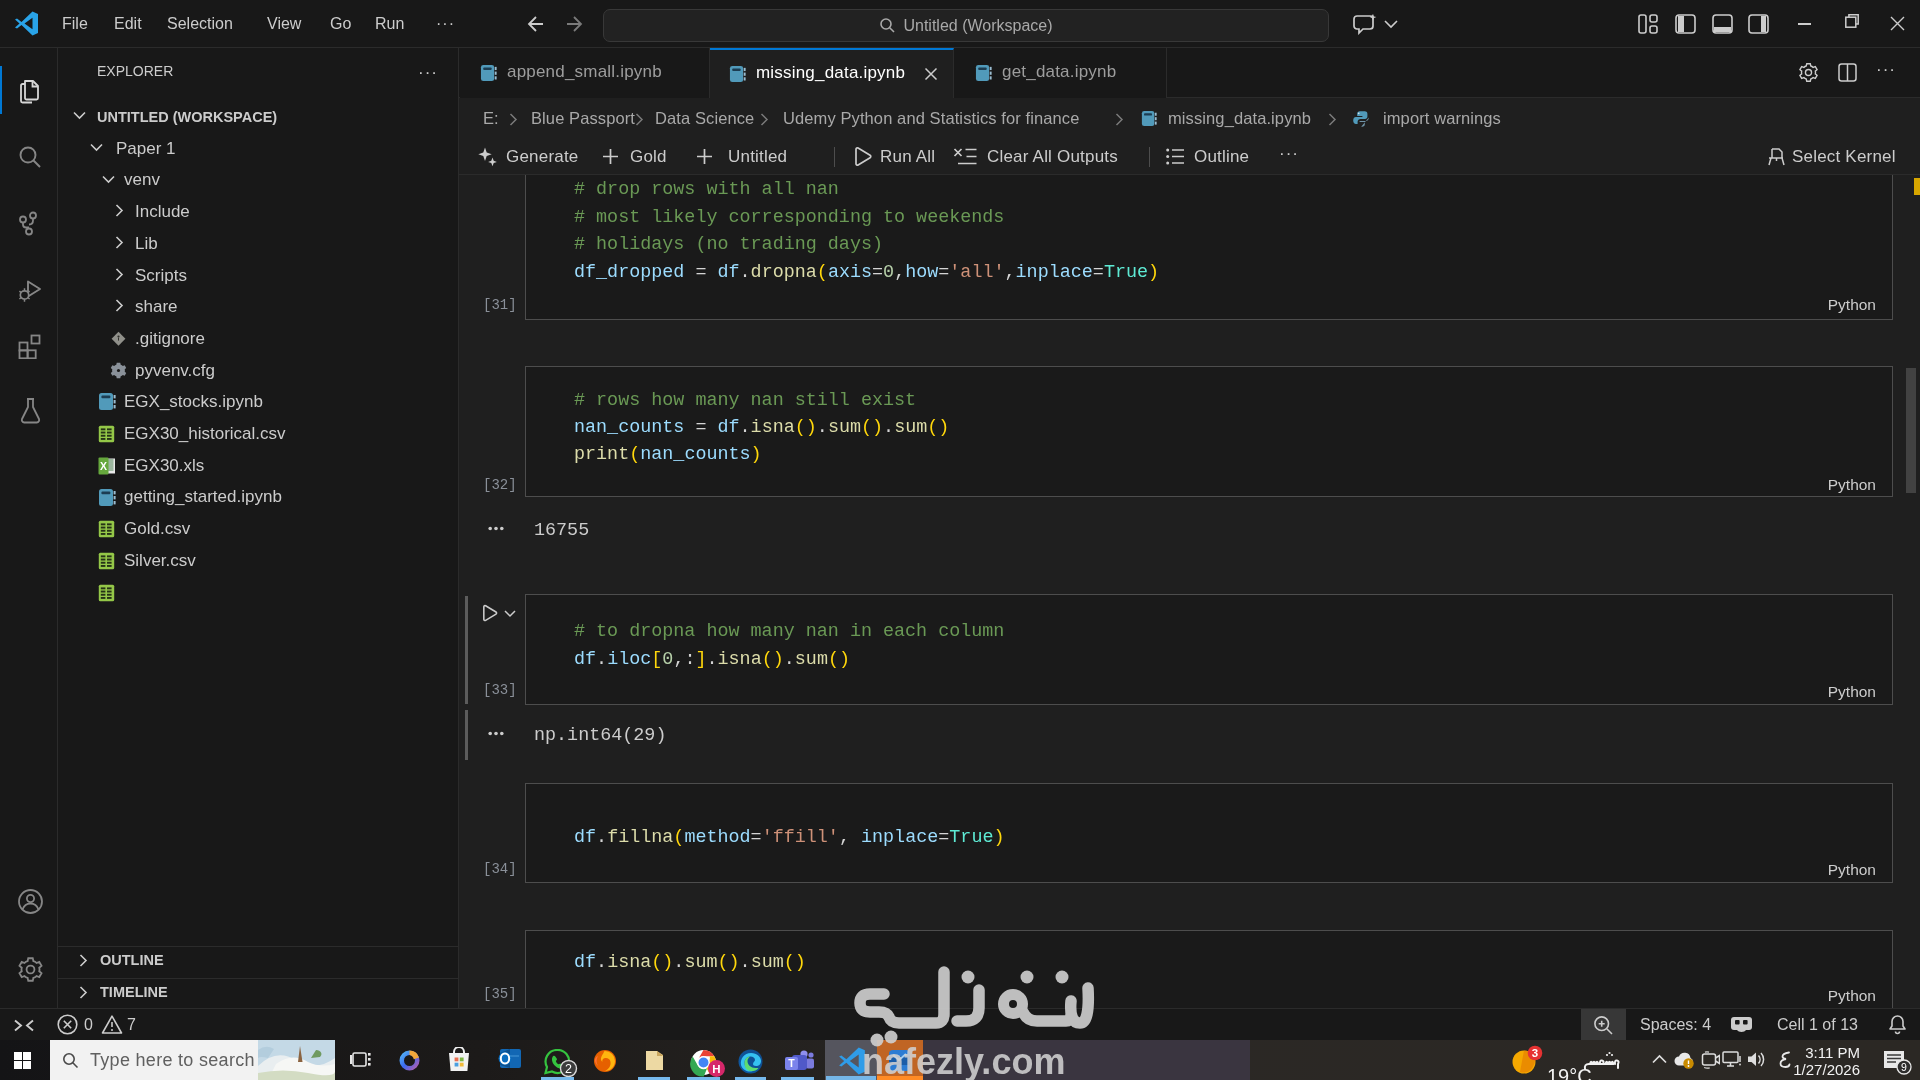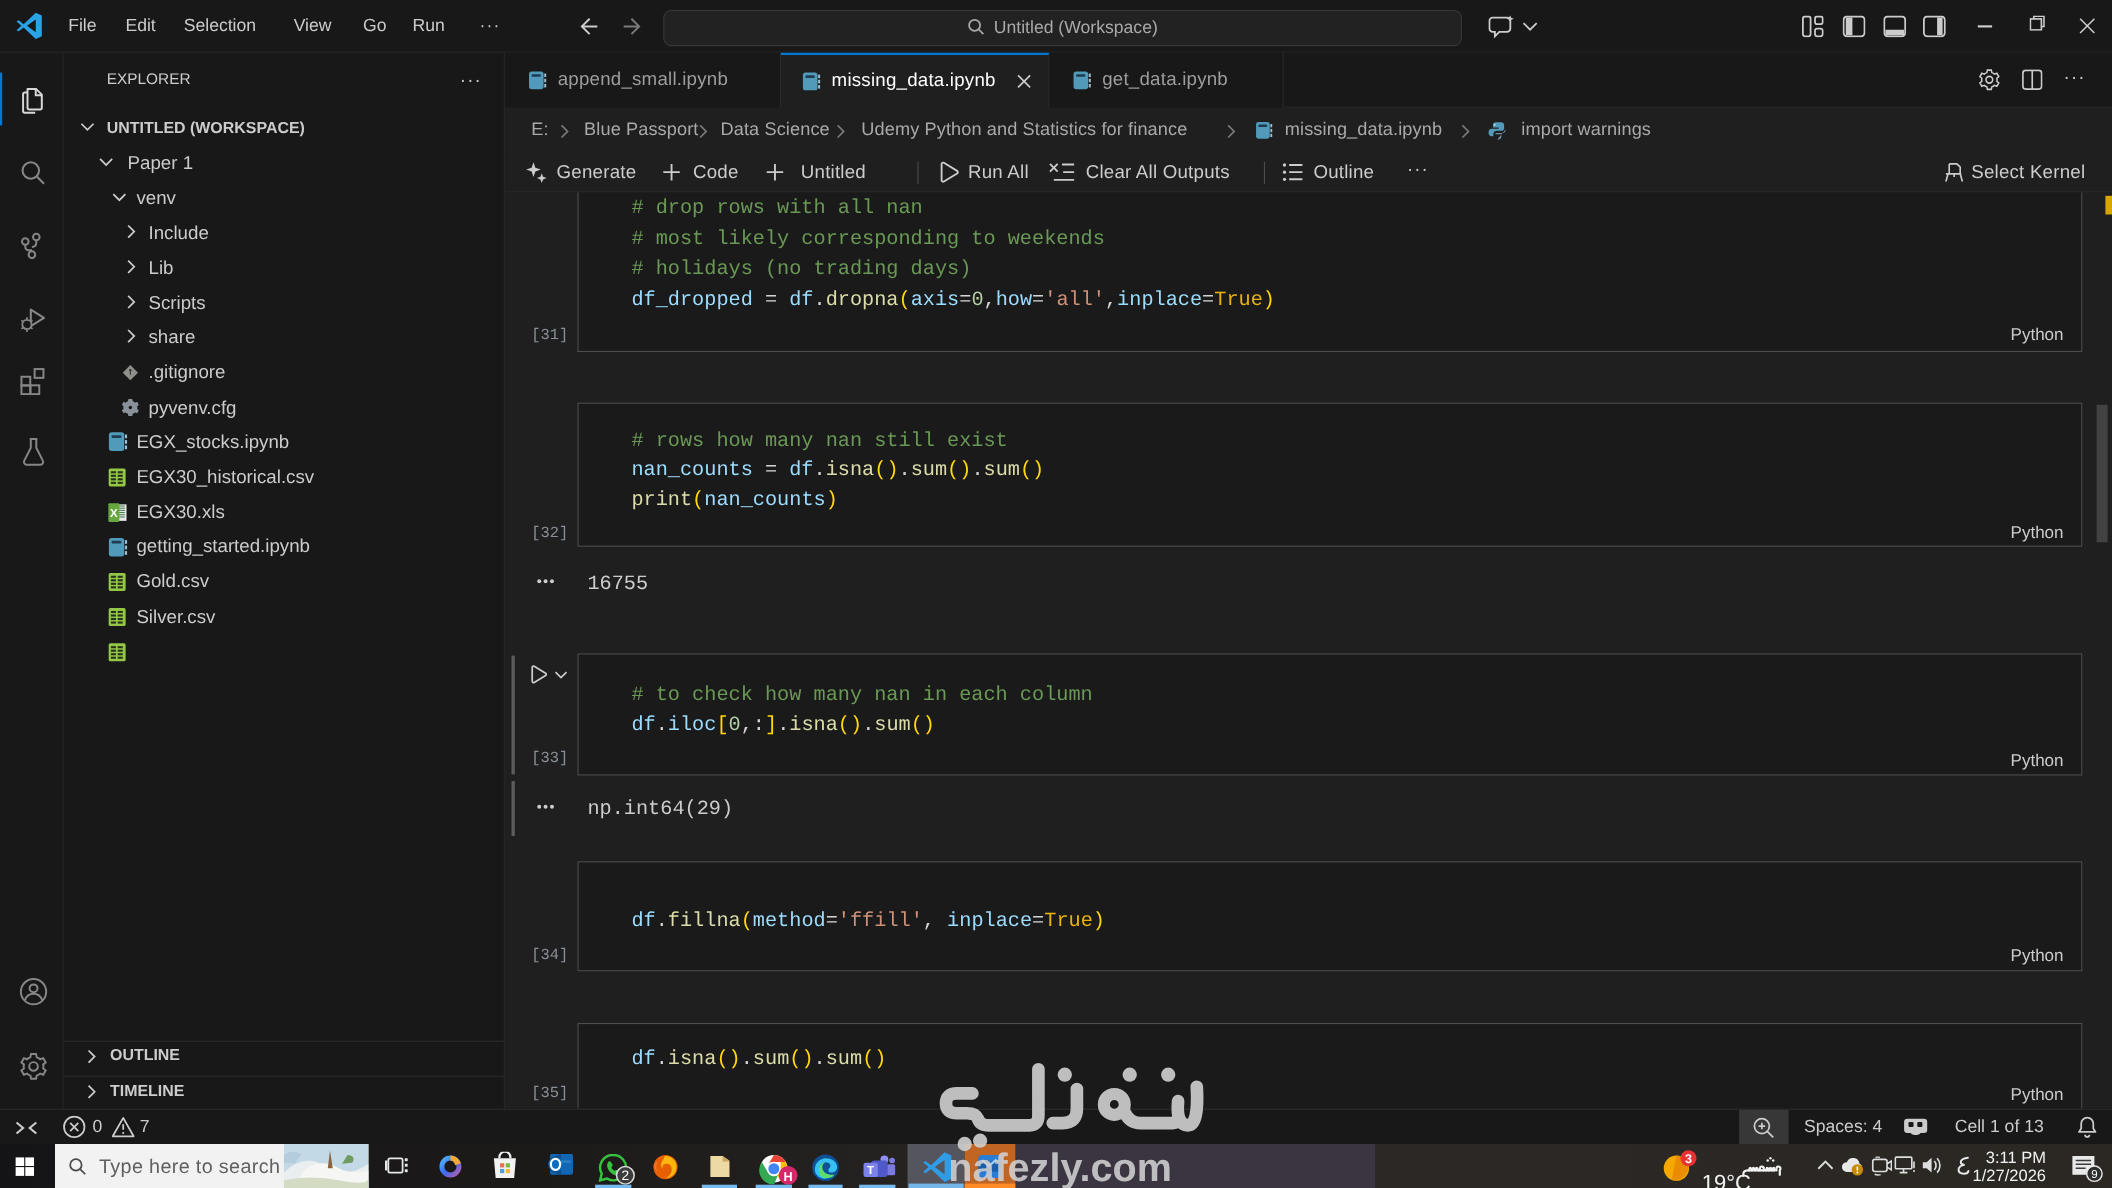--- a/index.html
+++ b/index.html
@@ -21,21 +21,21 @@
 .tab.active{background:#1f1f1f;border-top:2px solid #0078d4;color:#fff;height:51px}
 #breadcrumb{position:absolute;left:459px;top:98px;width:1461px;height:41px;background:#1f1f1f;font-size:16.5px;letter-spacing:0.1px;color:#a9a9a9;line-height:41px;white-space:nowrap}
 #nbtoolbar{position:absolute;left:459px;top:139px;width:1461px;height:36px;background:#1f1f1f;border-bottom:1px solid #2b2b2b;font-size:17px;letter-spacing:0.2px;color:#ccc}
 #notebook{position:absolute;left:459px;top:175px;width:1461px;height:833px;background:#1f1f1f;overflow:hidden}
 .cell{position:absolute;left:66px;width:1368px;background:#1a1a1a;border:1px solid #4d4d4d}
 .codeline{position:absolute;left:43px;font-family:"Liberation Mono",monospace;font-size:18.4px;line-height:27.4px;white-space:pre;color:#ccc}
 .exec{position:absolute;left:24px;width:56px;font-family:"Liberation Mono",monospace;font-size:14px;line-height:16px;color:#8a9099}
 .pylab{position:absolute;font-size:15.5px;line-height:18px;color:#ccc}
 .outtext{position:absolute;left:75px;font-family:"Liberation Mono",monospace;font-size:18.4px;line-height:27.4px;color:#ccc}
 
-.cm{color:#6a9955}.vb{color:#9cdcfe}.fn{color:#dcdcaa}.pu{color:#d4d4d4}.br{color:#ffd70b}.st{color:#ce9178}.nu{color:#b5cea8}.kw{color:#eab308}
+.cm{color:#6a9955}.vb{color:#9cdcfe}.fn{color:#dcdcaa}.pu{color:#d4d4d4}.br{color:#ffd70b}.st{color:#ce9178}.nu{color:#b5cea8}.kw{color:#5eead4}
 
 #statusbar{position:absolute;left:0;top:1008px;width:1920px;height:32px;background:#181818;border-top:1px solid #2b2b2b;font-size:16px;color:#ccc}
 
 #taskbar{position:absolute;left:0;top:1040px;width:1920px;height:40px;background:linear-gradient(90deg,#141416 0%,#1c1a19 25%,#2b2825 55%,#2b2824 100%)}
 </style>
 </head>
 <body>
 <div id="titlebar">
   <svg class="abs" style="left:14px;top:11px" width="25" height="25" viewBox="0 0 100 100">
       <path fill="#29a3e8" d="M74 2 30 44 12 30 4 34 22 50 4 66l8 4 18-14 44 42 22-10V12L74 2zM74 27v46L42 50 74 27z"></path>
@@ -336,21 +336,21 @@
 </div>
 <div id="nbtoolbar">
   <svg class="abs" style="left:18px;top:8px" width="21" height="20" viewBox="0 0 21 20">
       <path d="M8 0.5l1.7 5 5 1.7-5 1.7-1.7 5-1.7-5-5-1.7 5-1.7z" fill="#ccc"></path>
       <path d="M15.5 10.5l1.2 3.2 3.2 1.2-3.2 1.2-1.2 3.2-1.2-3.2-3.2-1.2 3.2-1.2z" fill="#ccc"></path>
     </svg>
   <div class="abs" style="left:47px;top:8px">Generate</div>
   <svg class="abs" style="left:143px;top:9px" width="17" height="17" viewBox="0 0 17 17">
       <path d="M8.5 1v15M1 8.5h15" stroke="#ccc" stroke-width="1.7"></path>
     </svg>
-  <div class="abs" style="left:171px;top:8px">Code</div>
+  <div class="abs" style="left:171px;top:8px">Gold</div>
   <svg class="abs" style="left:237px;top:9px" width="17" height="17" viewBox="0 0 17 17">
       <path d="M8.5 1v15M1 8.5h15" stroke="#ccc" stroke-width="1.7"></path>
     </svg>
   <div class="abs" style="left:269px;top:8px">Untitled</div>
   <div class="abs" style="left:375px;top:8px;width:1px;height:20px;background:#4d4d4d"></div>
   <svg class="abs" style="left:393px;top:7px" width="20" height="22" viewBox="0 0 20 22">
       <path d="M4 3.2a1.4 1.4 0 0 1 2.1-1.2l12 7.3a1.4 1.4 0 0 1 0 2.4l-12 7.3A1.4 1.4 0 0 1 4 17.8z" stroke="#ccc" stroke-width="1.7" fill="none"></path>
     </svg>
   <div class="abs" style="left:421px;top:8px">Run All</div>
   <svg class="abs" style="left:494px;top:8px" width="26" height="20" viewBox="0 0 26 20">
@@ -396,21 +396,21 @@
   <div class="outtext" style="top:342px">16755</div>
   <div class="abs" style="left:6px;top:421px;width:3px;height:108px;background:#5c5c5c"></div>
   <div class="abs" style="left:6px;top:535px;width:3px;height:50px;background:#5c5c5c"></div>
   <svg class="abs" style="left:21px;top:429px" width="18" height="19" viewBox="0 0 20 22">
       <path d="M4 3.2a1.4 1.4 0 0 1 2.1-1.2l12 7.3a1.4 1.4 0 0 1 0 2.4l-12 7.3A1.4 1.4 0 0 1 4 17.8z" stroke="#ccc" stroke-width="1.8" fill="none"></path>
     </svg>
   <svg class="abs" style="left:45px;top:435px" width="12" height="8" viewBox="0 0 12 8">
       <path d="M1 1l5 5 5-5" stroke="#ccc" stroke-width="1.5" fill="none"></path>
     </svg>
   <div class="cell" style="top:419px;height:111px">
-    <div class="codeline" style="left:48px;top:23.3px"><span class="cm"># to check how many nan in each column</span></div>
+    <div class="codeline" style="left:48px;top:23.3px"><span class="cm"># to dropna how many nan in each column</span></div>
     <div class="codeline" style="left:48px;top:51.3px"><span class="vb">df</span><span class="pu">.</span><span class="vb">iloc</span><span class="br">[</span><span class="nu">0</span><span class="pu">,:</span><span class="br">]</span><span class="pu">.</span><span class="fn">isna</span><span class="br">()</span><span class="pu">.</span><span class="fn">sum</span><span class="br">()</span></div>
     <div class="pylab" style="right:16px;top:88px">Python</div>
   </div>
   <div class="exec" style="top:507px">[33]</div>
   <svg class="abs" style="left:29px;top:556px" width="16" height="5" viewBox="0 0 16 5">
       <circle cx="2.2" cy="2.5" r="1.8" fill="#ccc"></circle>
       <circle cx="8" cy="2.5" r="1.8" fill="#ccc"></circle>
       <circle cx="13.8" cy="2.5" r="1.8" fill="#ccc"></circle>
     </svg>
   <div class="outtext" style="top:547px">np.int64(29)</div>

